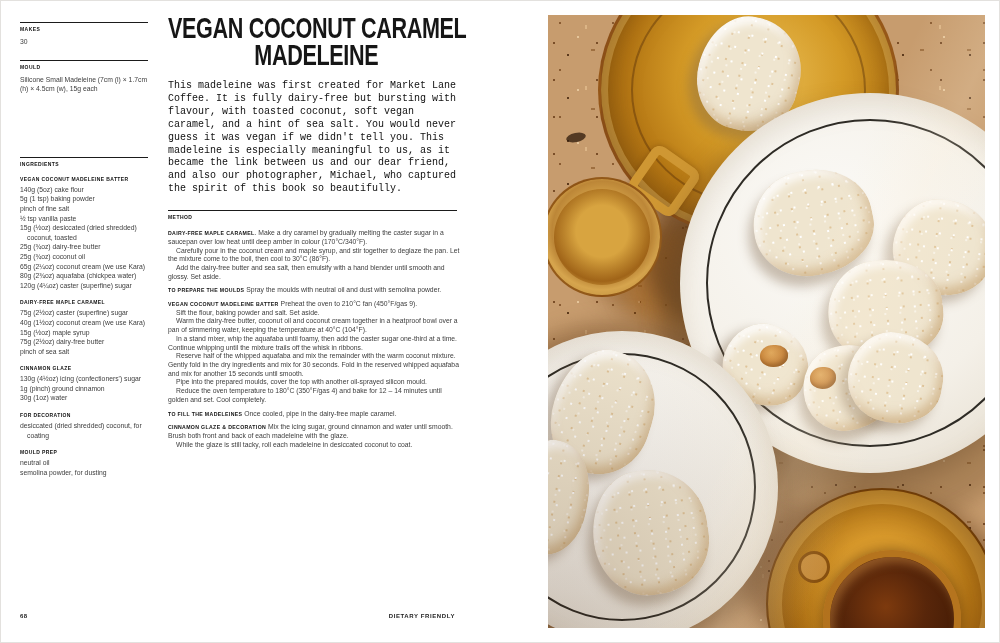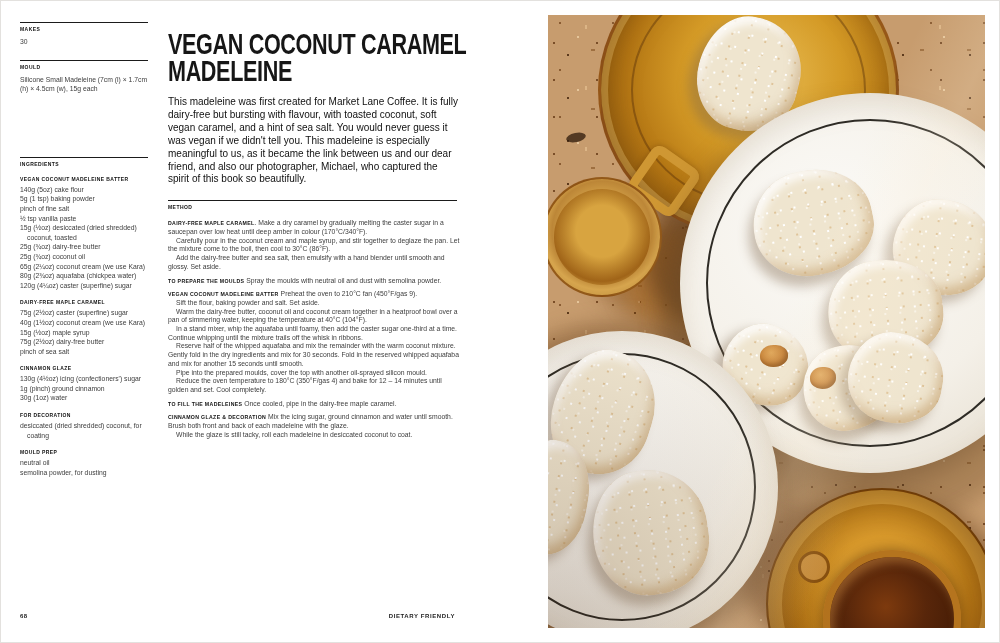--- a/index.html
+++ b/index.html
@@ -14,25 +14,25 @@
   .side-value{font-size:6.8px;line-height:9.6px;color:#3d3d3d;margin-top:5px;}
   .block-makes{margin-bottom:13px;}
   .block-mould{margin-bottom:0;}
   .block-ingredients{margin-top:63px;}
   .ing-group{margin-top:9px;}
   .ing-head{font-size:5px;font-weight:bold;letter-spacing:.4px;color:#111;margin-bottom:3px;}
   .ing-item{font-size:6.8px;line-height:9.6px;color:#3d3d3d;padding-left:7px;text-indent:-7px;}
 
   
   .main{position:absolute;left:168px;top:14px;width:292px;}
-  .title{margin:16px 0 12px 0;}
+  .title{margin:0 0 12px 0;text-align:right;}
   .title span{display:block;font-size:30px;line-height:27px;font-weight:800;
               letter-spacing:-.5px;transform:scaleX(.72);transform-origin:left top;
               white-space:nowrap;color:#161616;}
-  .intro{font-family:Liberation Sans, sans-serif;font-size:10px;line-height:12.9px;color:#101010;
+  .intro{font-family:Liberation Mono, monospace;font-size:10px;line-height:12.9px;color:#101010;
          margin:0 0 14px 0;}
   .method-rule{border-top:1px solid #1b1b1b;padding-top:3px;font-size:5px;font-weight:bold;
                letter-spacing:.45px;color:#111;margin-bottom:9px;width:289px;}
   .step{margin-bottom:5px;}
   .step p{margin:0;font-size:6.8px;line-height:8.7px;color:#3d3d3d;}
   .step p.indent{text-indent:8px;}
   .run-head{font-weight:bold;font-size:5.2px;letter-spacing:.35px;color:#111;}
 
   
   .page-num{position:absolute;left:20px;top:613px;font-size:6px;font-weight:bold;letter-spacing:.3px;}

